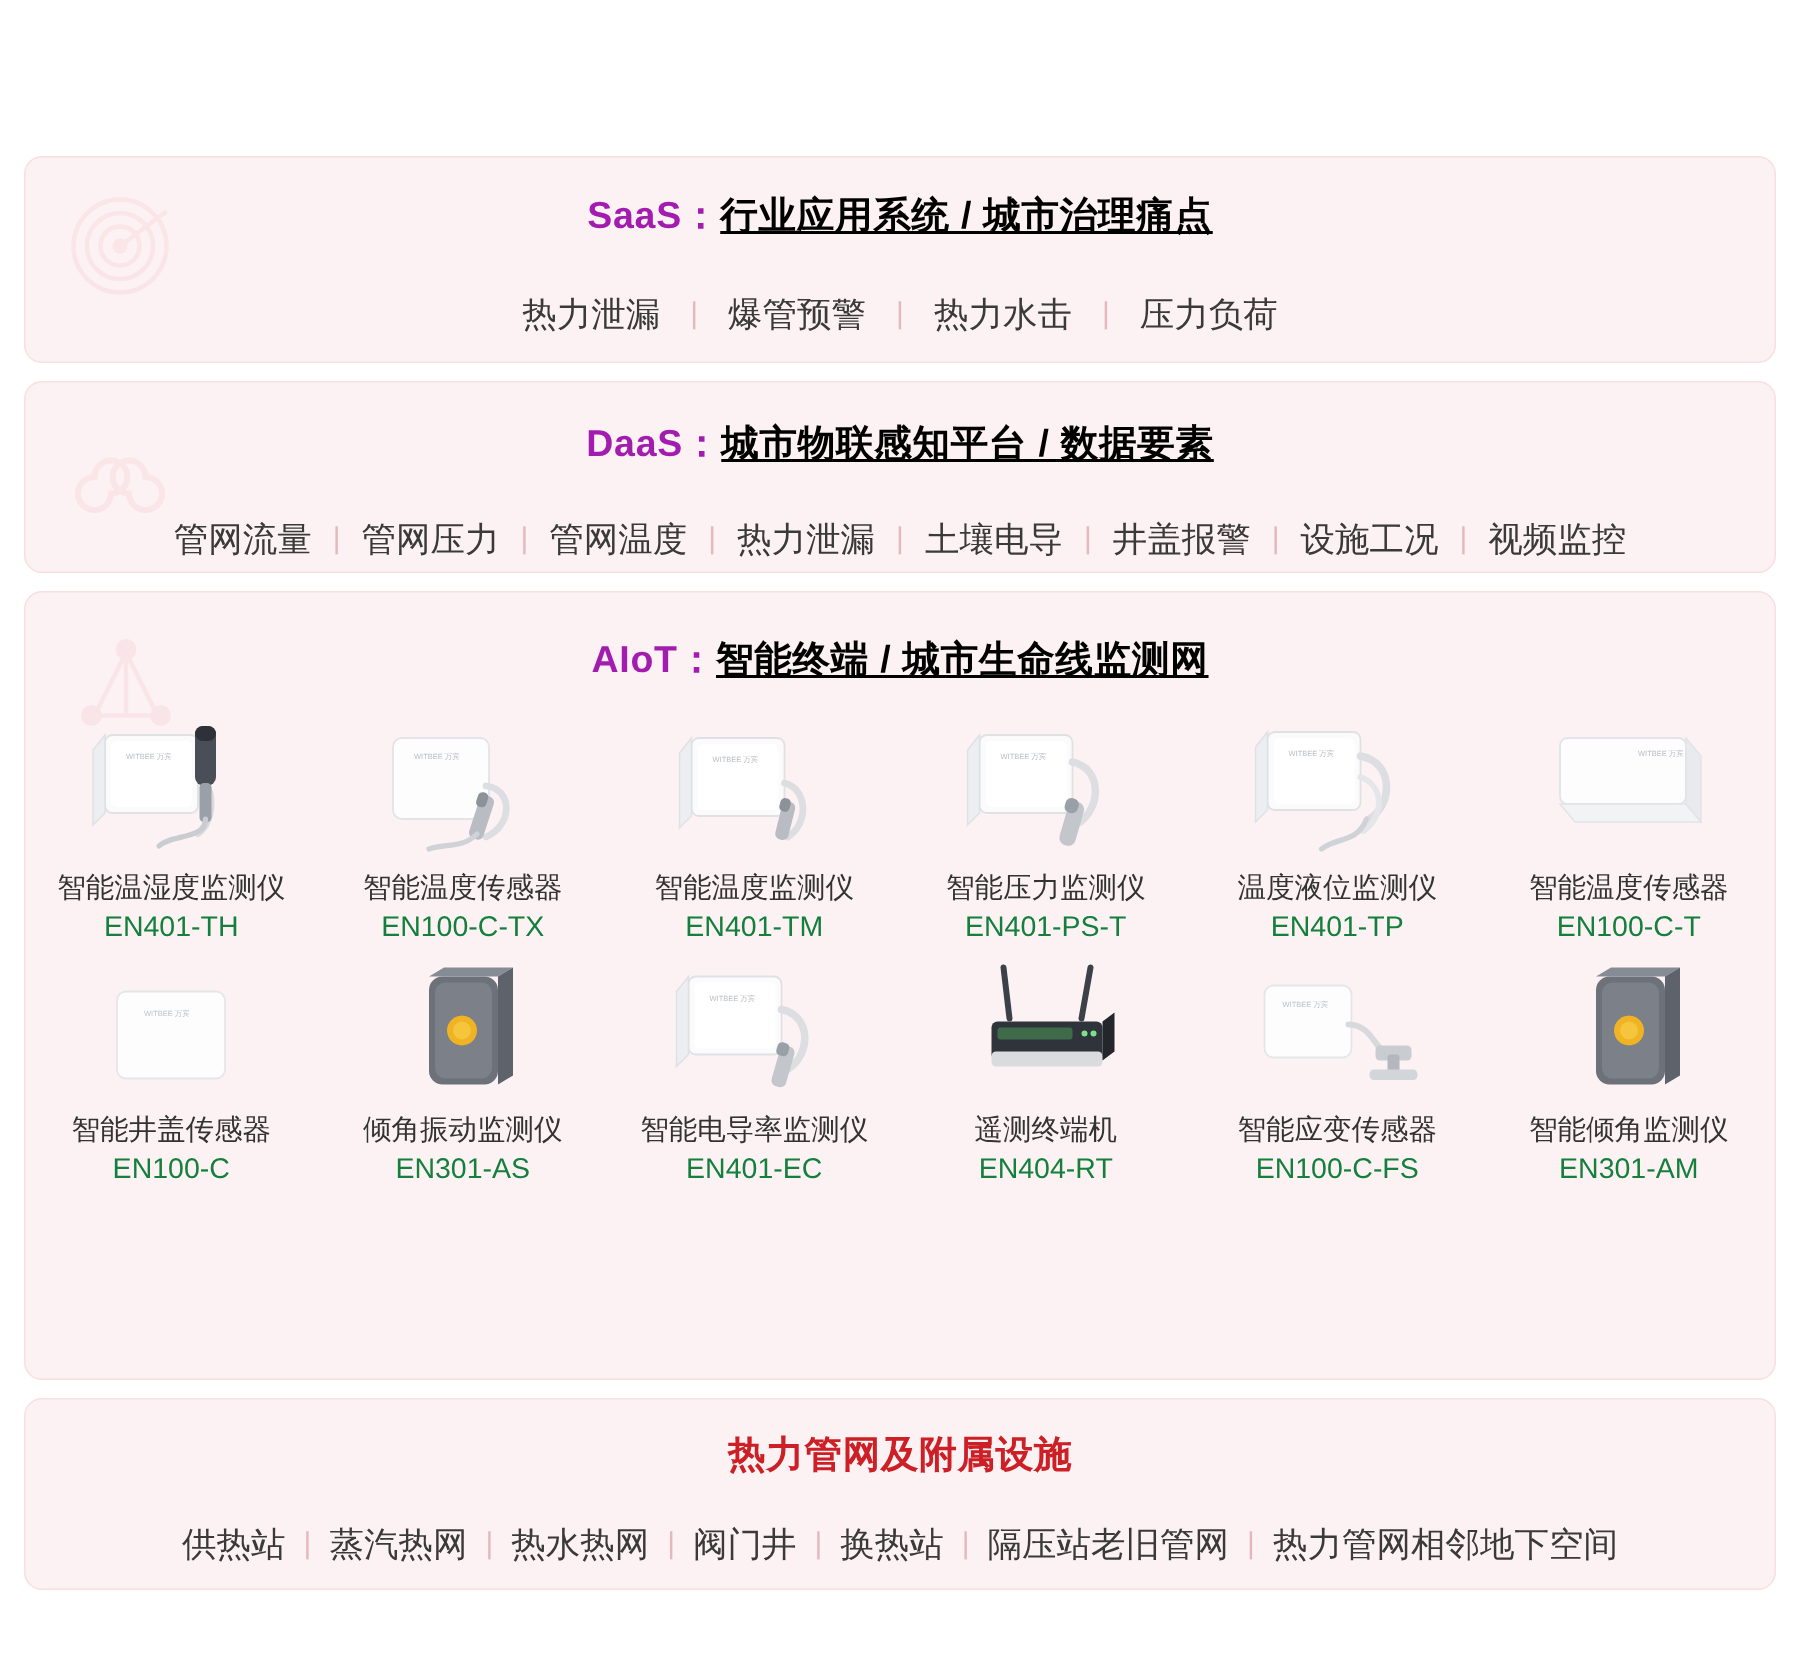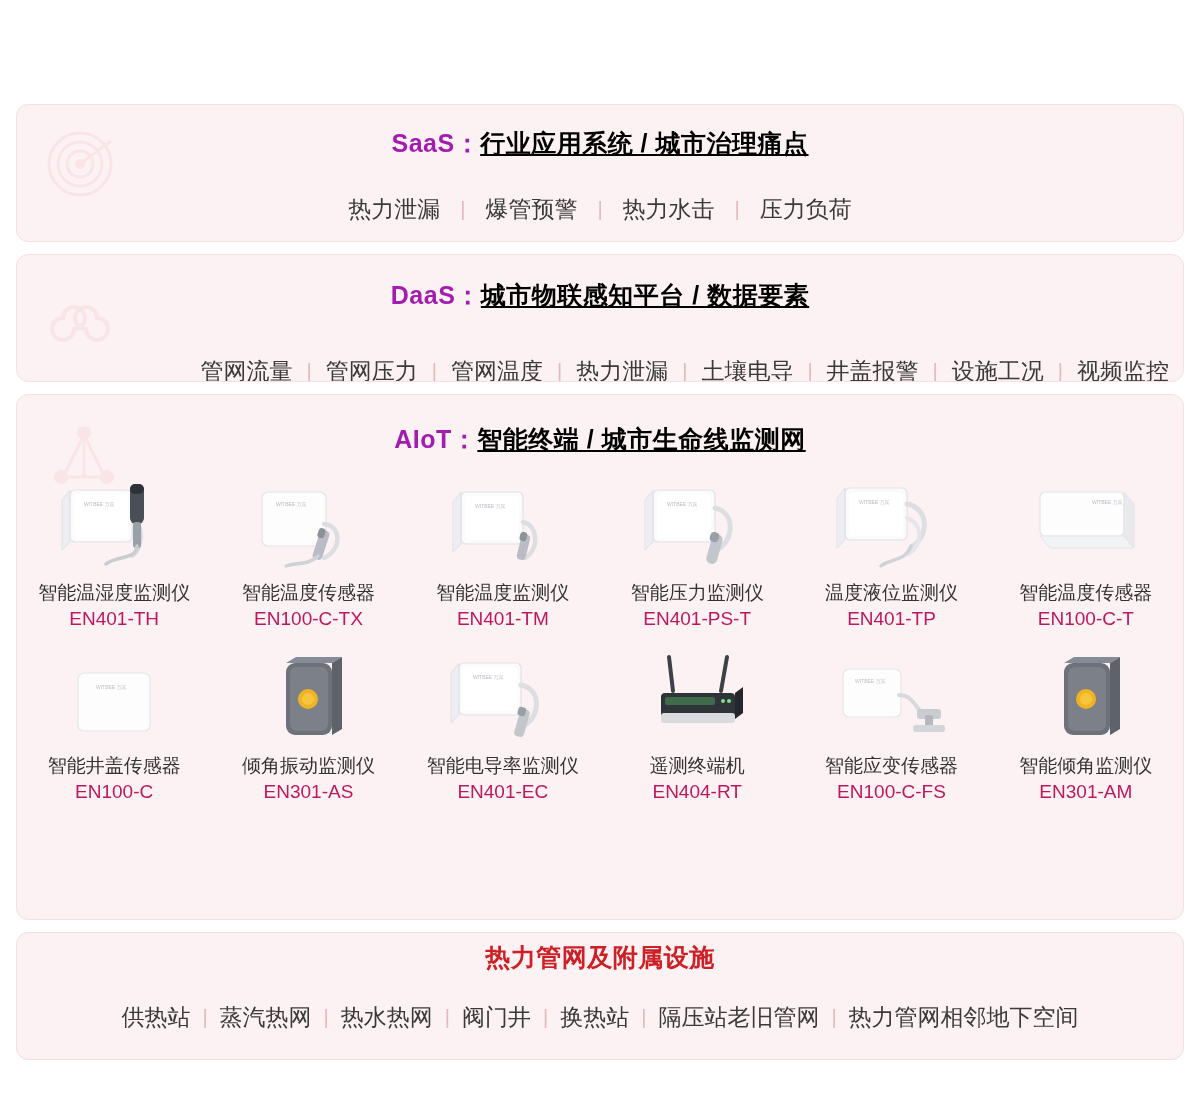--- a/index.html
+++ b/index.html
@@ -74,41 +74,41 @@
   }
   .saas .row .item { padding: 0 20px; }
   .saas .row .sep { color: #e3b9bd; font-size: 20px; }
 
   
   .daas {
     height: 128px;
     padding-top: 24px;
   }
   .daas .row {
-    margin-top: 44px;
+    margin-top: 32px;
     display: flex;
-    justify-content: flex-end;
+    justify-content: center;
     align-items: center;
     font-size: 23px;
     color: #3a3a3a;
     white-space: nowrap;
   }
   .daas .row .item { padding: 0 14px; }
   .daas .row .sep { color: #e3b9bd; font-size: 20px; }
 
   
   .aiot {
     height: 526px;
     padding-top: 28px;
   }
   .grid {
     margin-top: 22px;
     display: grid;
     grid-template-columns: repeat(6, 1fr);
-    row-gap: 20px;
+    row-gap: 8px;
   }
   .prod {
     display: flex;
     flex-direction: column;
     align-items: center;
     justify-content: flex-start;
     padding: 0 4px;
   }
   .prod .art {
     height: 96px;
@@ -120,29 +120,29 @@
   .prod .name {
     margin-top: 6px;
     font-size: 19px;
     color: #333;
     text-align: center;
     line-height: 1.35;
     white-space: nowrap;
   }
   .prod .model {
     font-size: 19px;
-    color: #be185d;
+    color: #15803d;
     text-align: center;
     line-height: 1.35;
   }
 
   
   .bottom {
     height: 128px;
-    padding-top: 8px;
+    padding-top: 20px;
   }
   .bottom .row {
     margin-top: 28px;
     display: flex;
     justify-content: center;
     align-items: center;
     font-size: 23px;
     color: #3a3a3a;
     white-space: nowrap;
   }

